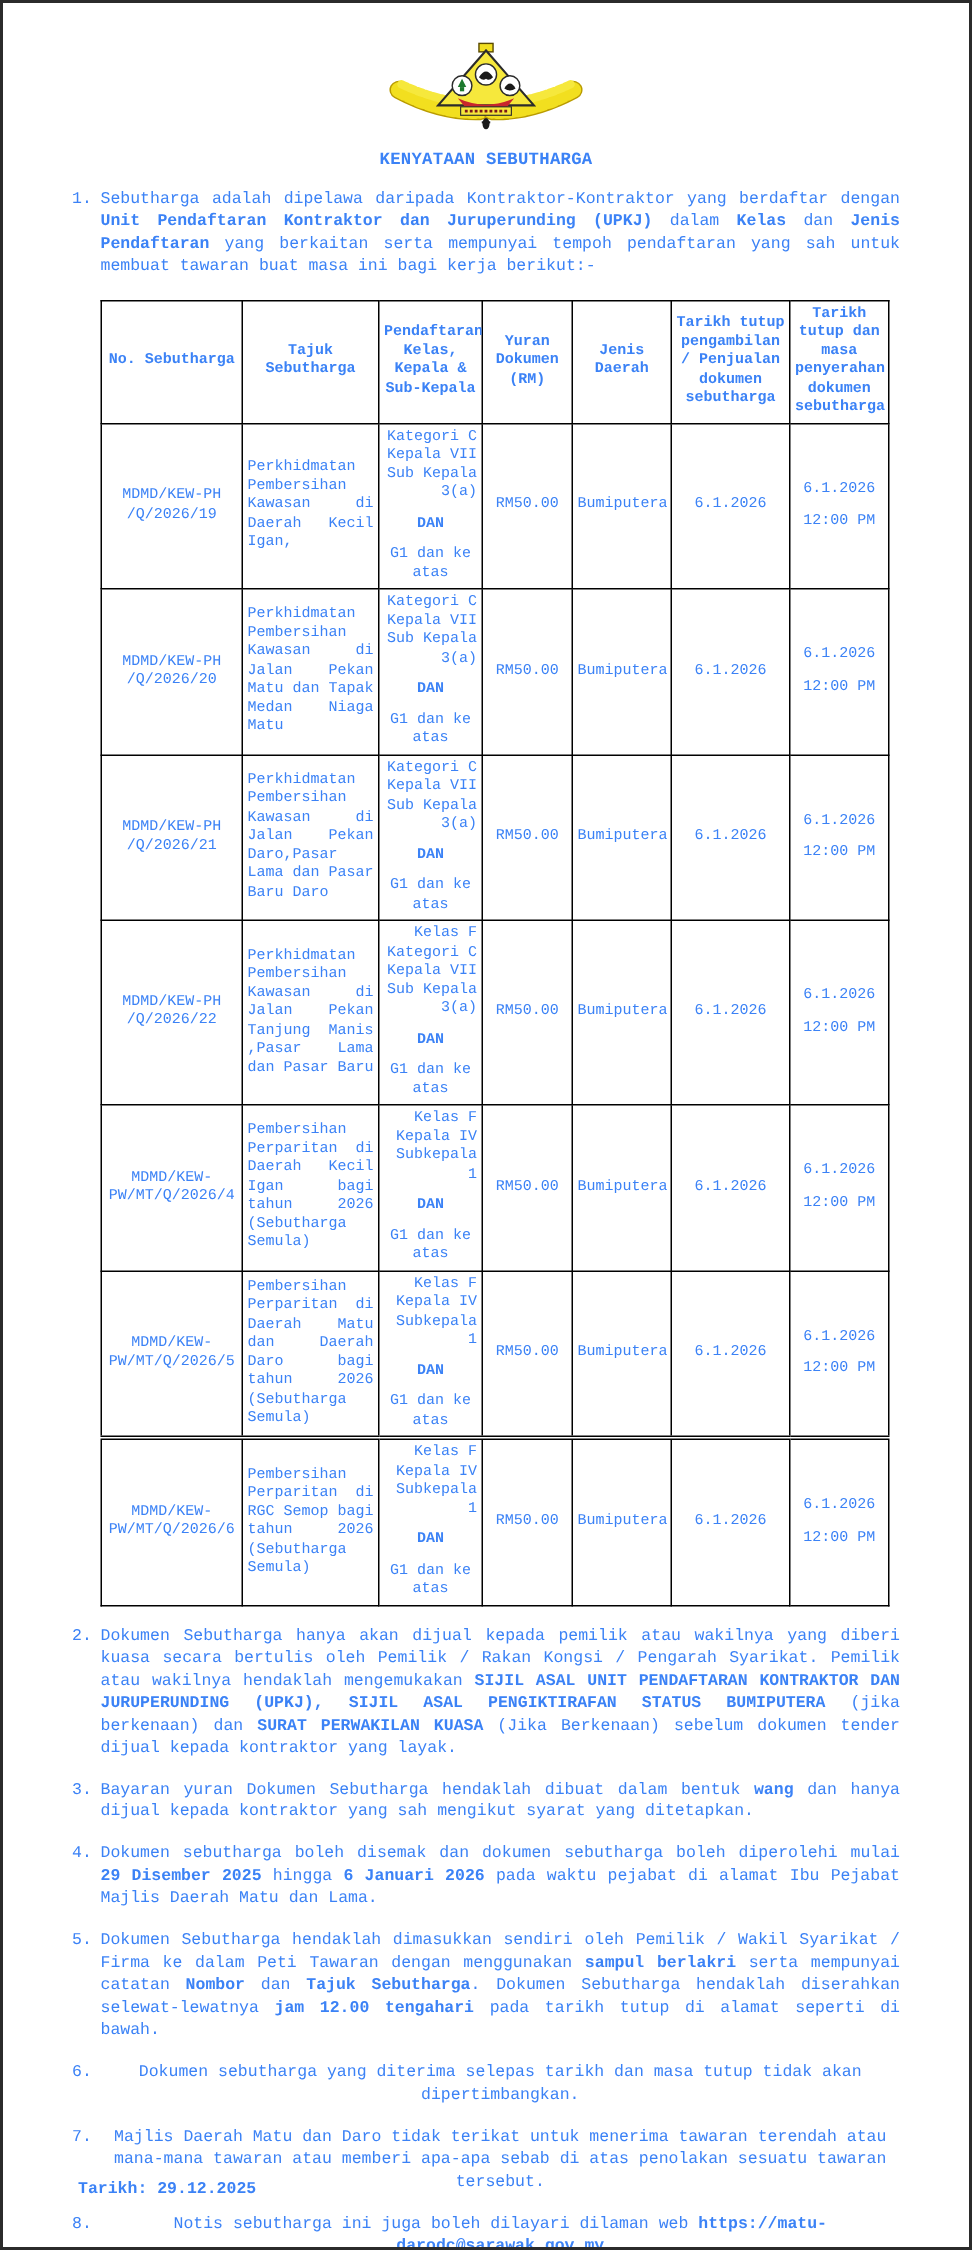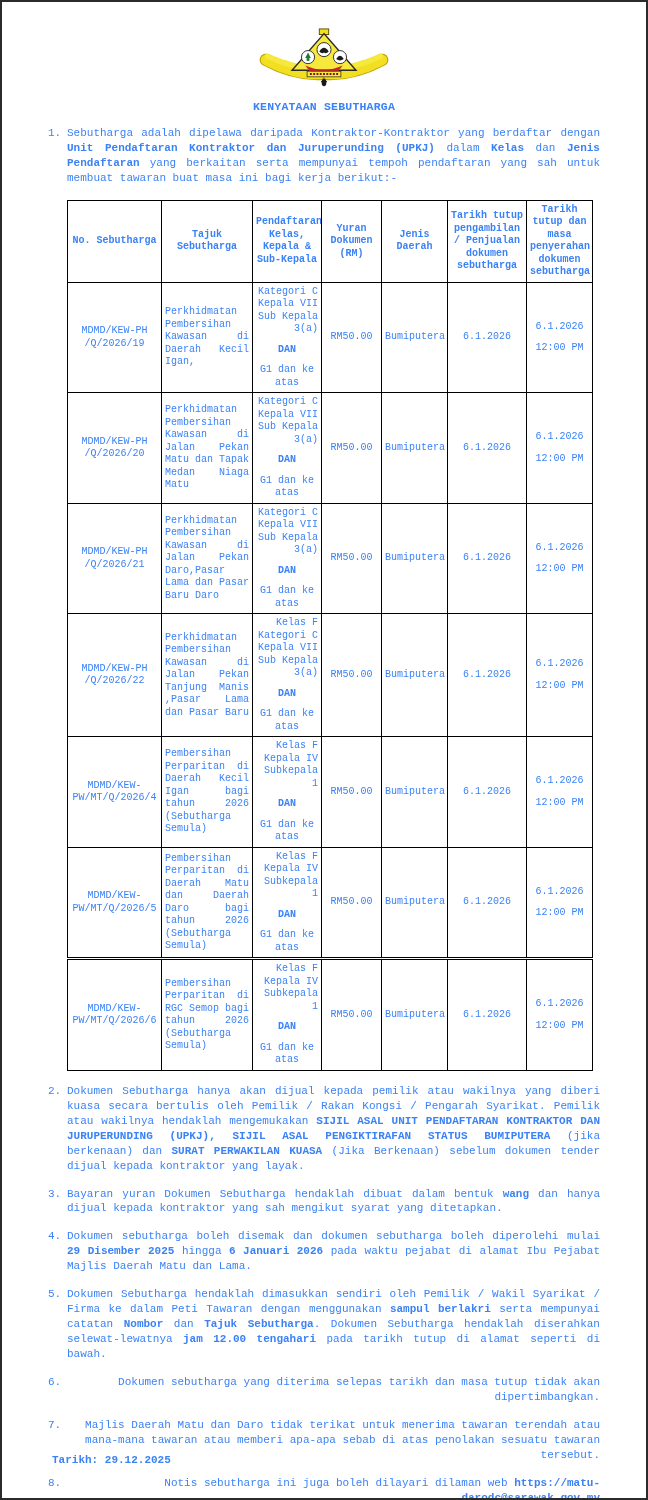--- a/index.html
+++ b/index.html
@@ -15,21 +15,21 @@
   }
   .logo-wrap{display:flex;justify-content:center;padding-top:26px;}
   .doc-title{
     text-align:center;font-weight:bold;font-size:11.5px;
     margin-top:10px;letter-spacing:.2px;
   }
   .content{padding:0 46px;}
   .note{display:flex;margin-top:13px;font-size:11px;line-height:1.36;}
   .note .num{width:19px;flex:0 0 19px;}
   .note .body{flex:1;text-align:justify;}
-  .note .body.left{text-align:right;}
+  .note .body.left{text-align:center;}
   .b{font-weight:bold;}
   .addr{ text-align:center;font-weight:bold;margin-top:3px;line-height:1.32;}
 
   
   table.tender{
     border-collapse:collapse;table-layout:fixed;
     width:525px;margin:14px 0 0 19px;
     font-size:10px;line-height:1.25;
   }
   table.tender th,table.tender td{

